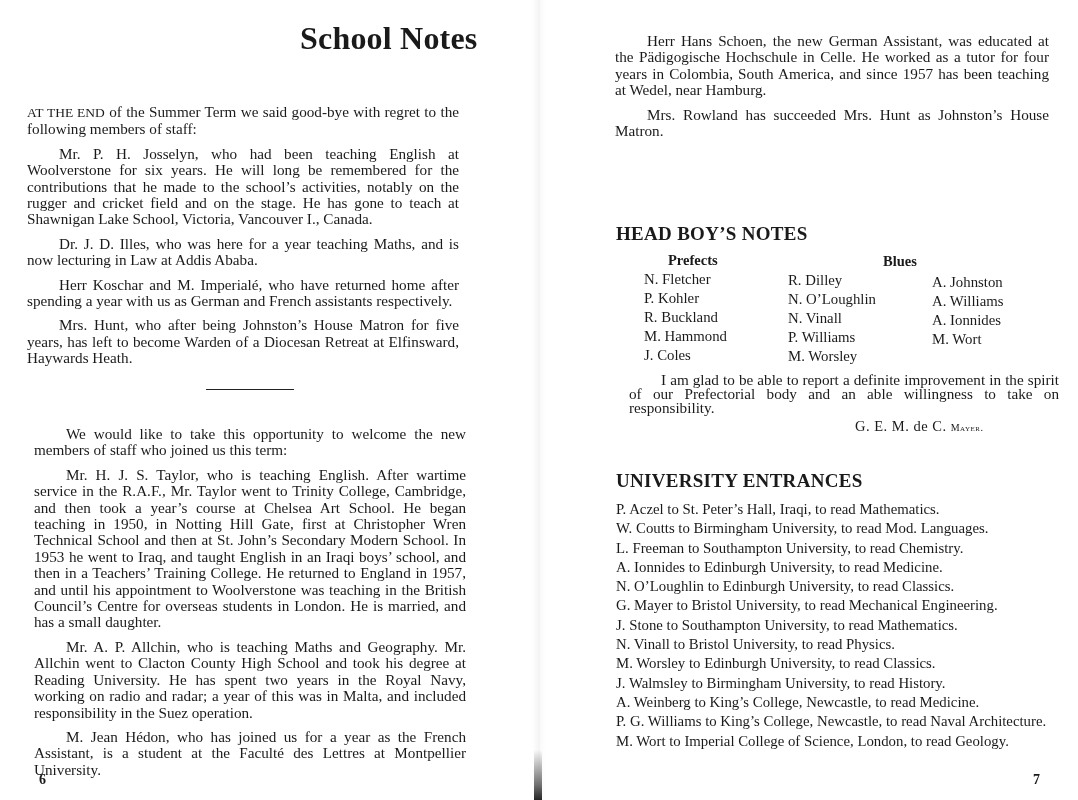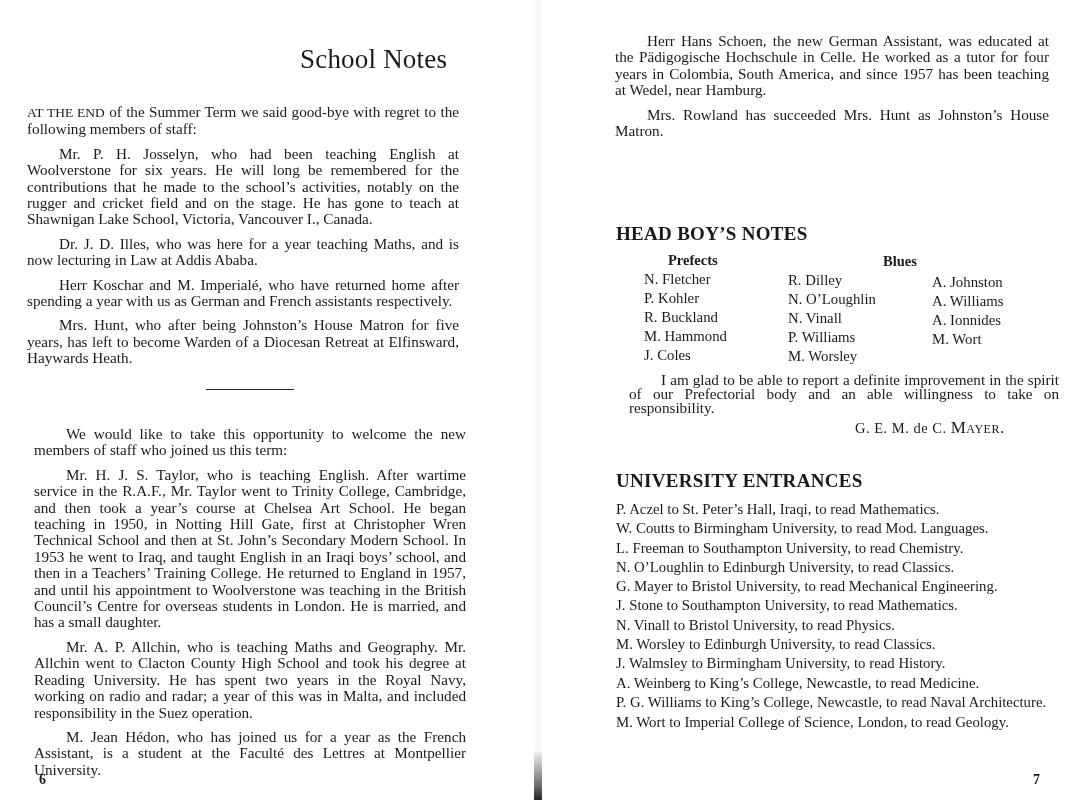--- a/index.html
+++ b/index.html
@@ -15,21 +15,21 @@
     position: absolute; left: 532px; top: 0; width: 14px; height: 800px;
     background: linear-gradient(to right, rgba(0,0,0,0) 0%, rgba(0,0,0,0.04) 45%, rgba(0,0,0,0.06) 50%, rgba(0,0,0,0.02) 60%, rgba(0,0,0,0) 100%);
   }
   .spine-shadow {
     position: absolute; left: 534px; top: 750px; width: 8px; height: 50px;
     background: linear-gradient(to bottom, rgba(0,0,0,0) 0%, rgba(0,0,0,0.55) 70%, rgba(0,0,0,0.85) 100%);
     border-radius: 2px 2px 0 0;
   }
   .title {
     position: absolute; left: 300px; top: 20px;
-    font-size: 27px; font-weight: normal; letter-spacing: 0.2px; margin-top: 24px;
+    font-size: 32px; font-weight: bold; letter-spacing: 0.2px;
   }
   .text-block {
     position: absolute; font-size: 15.2px; line-height: 16.4px; text-align: justify;
   }
   .para { margin: 0 0 8px 0; text-indent: 32px; }
   .para.noindent { text-indent: 0; font-family: Liberation Serif, serif; }
   .smallcaps { font-variant: small-caps; font-size: 13.5px; }
   .divider {
     position: absolute; left: 206px; top: 389px; width: 88px; height: 0;
     border-top: 1.6px solid #222;
@@ -106,28 +106,29 @@
   <div>A. Johnston</div>
   <div>A. Williams</div>
   <div>A. Ionnides</div>
   <div>M. Wort</div>
 </div>
 
 <div class="text-block" style="left:616px; top:373px; width:430px; line-height:14px;margin-left:13px;">
   <p class="para">I am glad to be able to report a definite improvement in the spirit of our Prefectorial body and an able willingness to take on responsibility.</p>
 </div>
 
-<div class="signature" style="left:855px; top:418px;"><span>G. E. M. de C. </span><span class="smallcaps" style="font-size:17px;">Mayer.</span></div>
+<div class="signature" style="left:855px; top:418px;"><span>G. E. M. de C. </span><span class="smallcaps" style="font-size:10px;">Mayer.</span></div>
 
 <div class="section-head" style="left:616px; top:470px;">UNIVERSITY ENTRANCES</div>
 
 <div class="entrances">
   <div class="entry">P. Aczel to St. Peter’s Hall, Iraqi, to read Mathematics.</div>
   <div class="entry">W. Coutts to Birmingham University, to read Mod. Languages.</div>
   <div class="entry">L. Freeman to Southampton University, to read Chemistry.</div>
+  <div class="entry">A. Ionnides to Edinburgh University, to read Medicine.</div>
   <div class="entry">N. O’Loughlin to Edinburgh University, to read Classics.</div>
   <div class="entry">G. Mayer to Bristol University, to read Mechanical Engineering.</div>
   <div class="entry">J. Stone to Southampton University, to read Mathematics.</div>
   <div class="entry">N. Vinall to Bristol University, to read Physics.</div>
   <div class="entry">M. Worsley to Edinburgh University, to read Classics.</div>
   <div class="entry">J. Walmsley to Birmingham University, to read History.</div>
   <div class="entry">A. Weinberg to King’s College, Newcastle, to read Medicine.</div>
   <div class="entry wrap" style="width:420px;">P. G. Williams to King’s College, Newcastle, to read Naval Architecture.</div>
   <div class="entry">M. Wort to Imperial College of Science, London, to read Geology.</div>
 </div>

